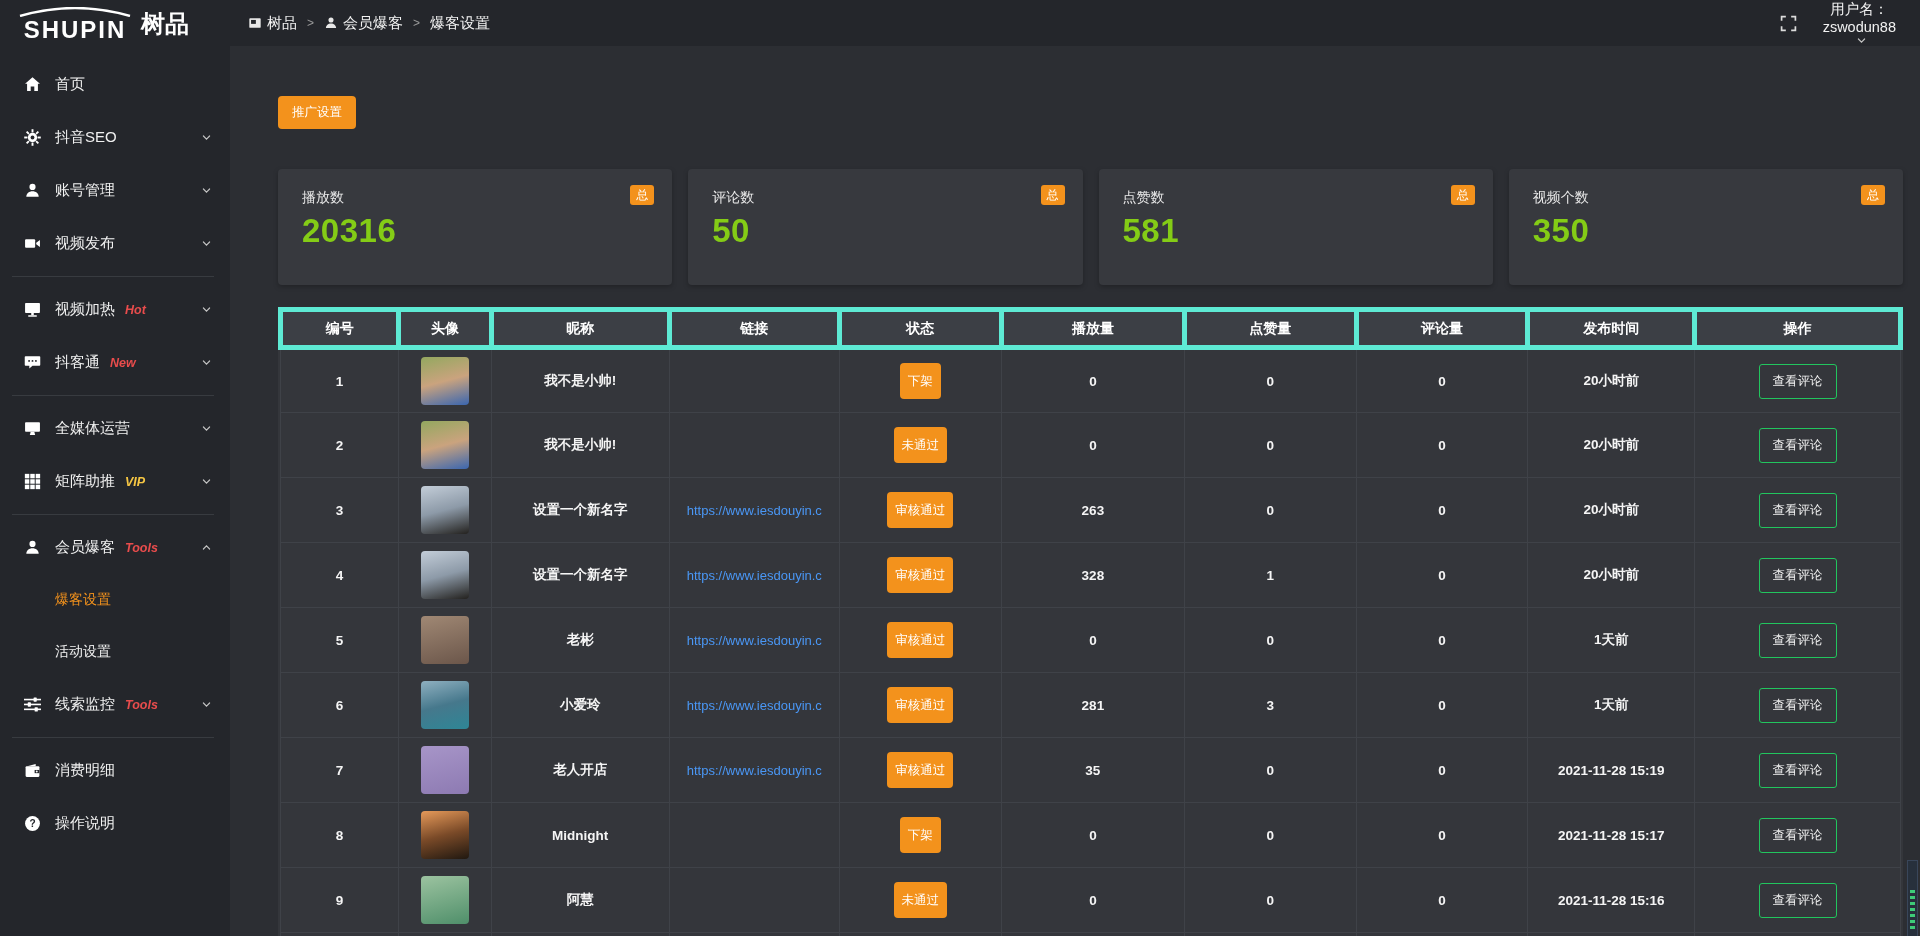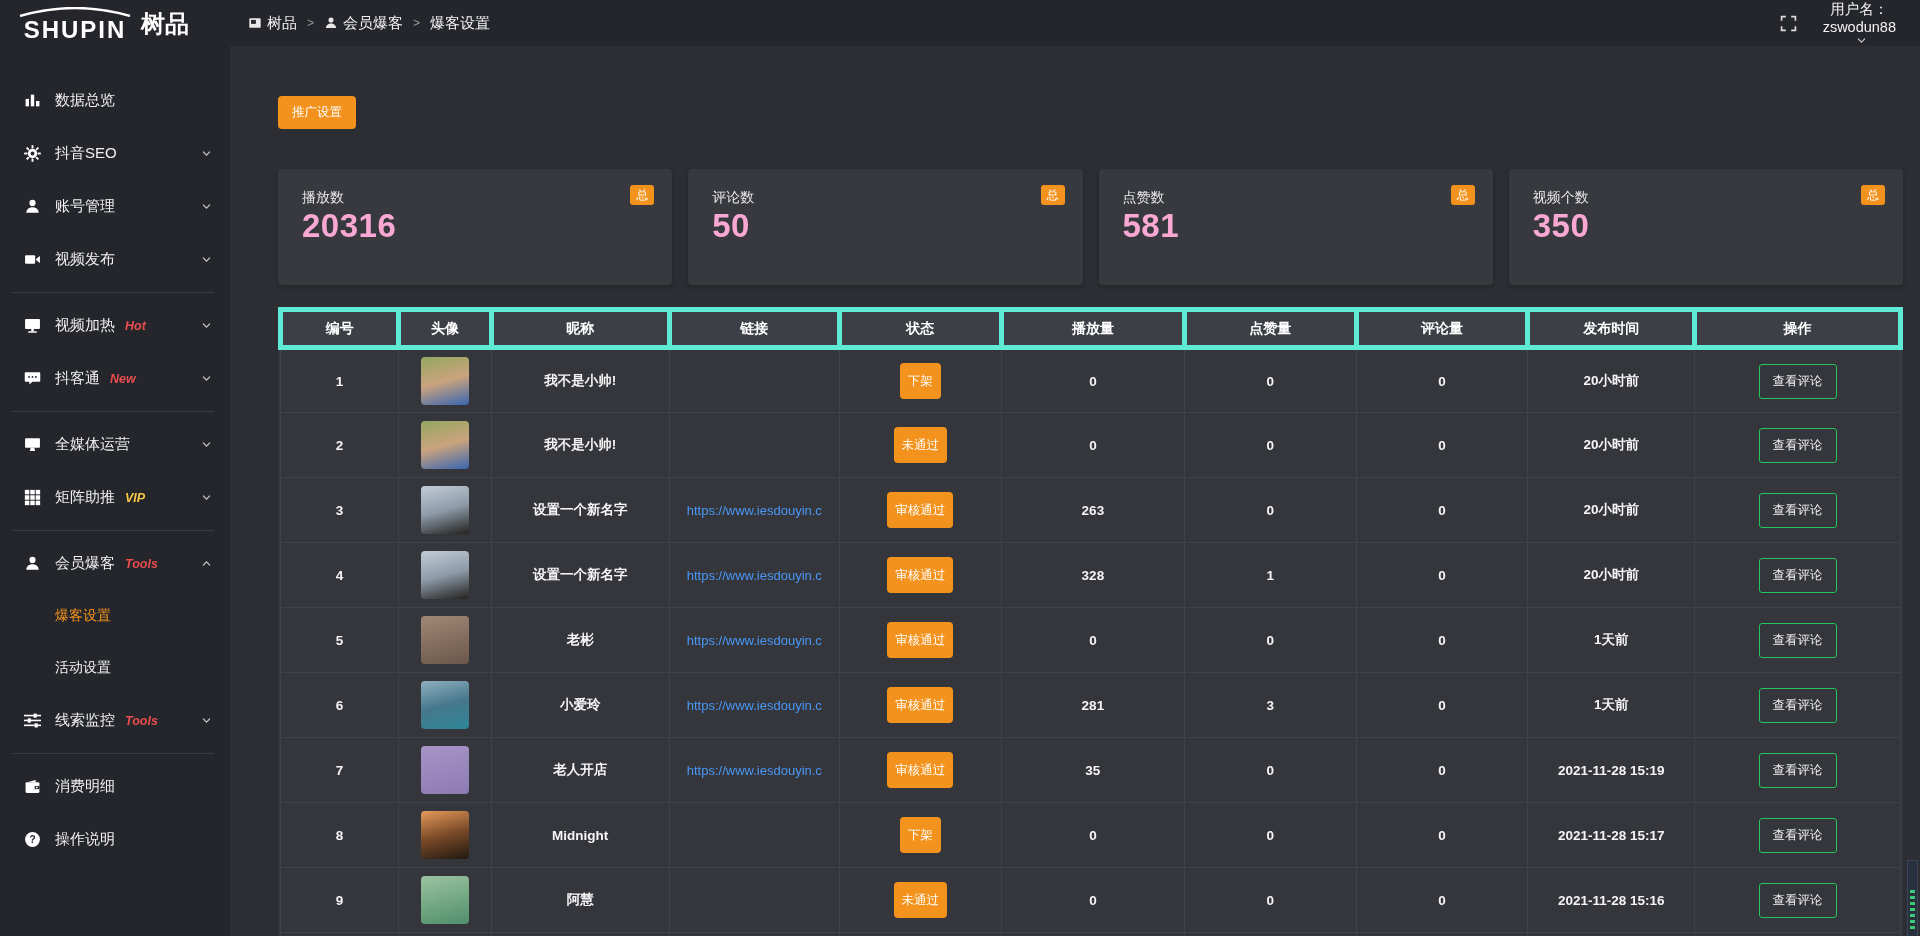--- a/index.html
+++ b/index.html
@@ -5,21 +5,21 @@
   * { margin:0; padding:0; box-sizing:border-box; }
   html,body { width:1920px; height:936px; overflow:hidden; }
   body {
     font-family:"Liberation Sans","DejaVu Sans",sans-serif;
     background:#2c2e33; color:#ededed; display:flex;
     --accent:#f3921c; --link:#4a97f5;
   }
   .icon { display:inline-block; vertical-align:middle; }
 
   
-  .sidebar { width:230px; min-width:230px; background:#24262b; height:936px; display:flex; flex-direction:column;gap:16px; }
+  .sidebar { width:230px; min-width:230px; background:#24262b; height:936px; display:flex; flex-direction:column; }
   .logo { height:48px; display:flex; align-items:center; padding-left:16px; }
   .logo-en { display:flex; flex-direction:column; align-items:center; line-height:1; }
   .logo-arc { margin-bottom:1px; }
   .logo-en span { font-size:24px; font-weight:bold; color:#fff; letter-spacing:2px; }
   .logo-cn { font-size:24px; font-weight:bold; color:#fff; margin-left:7px; }
   .menu { flex:1; padding-top:10px; }
   .side-item { height:53px; display:flex; align-items:center; padding:0 18px 0 24px; cursor:pointer; font-size:15px; color:#f0f0f0; }
   .side-ic { width:17px; height:17px; color:#fff; }
   .side-label { margin-left:14px; }
   .side-badge { margin-left:10px; font-size:12.5px; font-weight:bold; font-style:italic; }
@@ -41,21 +41,21 @@
   .username .icon { width:11px; height:11px; margin-left:5px; color:#c2c2c2; }
 
   
   .content { flex:1; padding:0 17px 0 48px; background:#2c2e33; }
   .promo-row { margin-top:50px; }
   .promo { background:var(--accent); color:#fff; border:none; font-size:12.5px; padding:8px 14px; border-radius:4px; cursor:pointer; font-family:inherit; }
 
   .cards { display:flex; gap:16px; margin-top:40px; }
   .card { flex:1; background:#37393e; border-radius:4px; padding:20px 24px; position:relative; height:116px; box-shadow:0 2px 5px rgba(0,0,0,.25); }
   .card-label { font-size:14px; color:#e8e8e8; }
-  .card-value { font-size:33px; font-weight:600; color:#f9a8d4; letter-spacing:.5px; }
+  .card-value { font-size:33px; font-weight:600; color:#84cc16; margin-top:5px; letter-spacing:.5px; }
   .total-badge { position:absolute; top:16px; right:18px; background:var(--accent); color:#fff; font-size:12px; padding:4px 6px; border-radius:3px; line-height:1; }
 
   
   .table-wrap { margin-top:22px; }
   table { width:100%; border-collapse:collapse; table-layout:fixed; background:#34363b; }
   th { background:#3c3f45; height:38px; font-size:14px; font-weight:bold; color:#fff; border:5px solid #5eead4; }
   td { height:65px; text-align:center; font-size:13.5px; font-weight:bold; color:#f5f5f5; border:1px solid #3f4248; border-top:1px solid #2a2c30; }
   .avatar { width:48px; height:48px; border-radius:4px; margin:0 auto; }
   .link { color:var(--link); font-weight:normal; text-decoration:none; font-size:13px; cursor:pointer; }
   td.link-cell { white-space:nowrap; overflow:hidden; }
@@ -76,25 +76,23 @@
       <svg class="logo-arc" width="118" height="10" viewBox="0 0 118 10">
           <path d="M4 9 Q59 -7 114 9" fill="none" stroke="#fff" stroke-width="2.4"></path>
         </svg>
       <span>SHUPIN</span>
     </div>
     <span class="logo-cn">树品</span>
   </div>
   <div class="menu" id="menu">
       <div class="side-item">
         <svg class="icon side-ic" viewBox="0 0 16 16" fill="currentColor">
-          <rect x="1.5" y="6.5" width="3.2" height="7"></rect>
-          <rect x="6.4" y="2.5" width="3.2" height="11"></rect>
-          <rect x="11.3" y="8.5" width="3.2" height="5"></rect>
-        </svg>
-        <span class="side-label">数据总览</span>
+          <path d="M8 1.2 15 7.4h-1.9V14H9.7V9.8H6.3V14H2.9V7.4H1z"></path>
+        </svg>
+        <span class="side-label">首页</span>
       </div>
       <div class="side-item">
         <svg class="icon side-ic" viewBox="0 0 16 16" fill="currentColor">
           <circle cx="8" cy="8" r="4.4"></circle>
           <circle cx="8" cy="8" r="1.8" fill="#24262b"></circle>
           <g>
             <rect x="7.1" y="0.2" width="1.8" height="3"></rect>
             <rect x="7.1" y="12.8" width="1.8" height="3"></rect>
             <rect x="0.2" y="7.1" width="3" height="1.8"></rect>
             <rect x="12.8" y="7.1" width="3" height="1.8"></rect>

